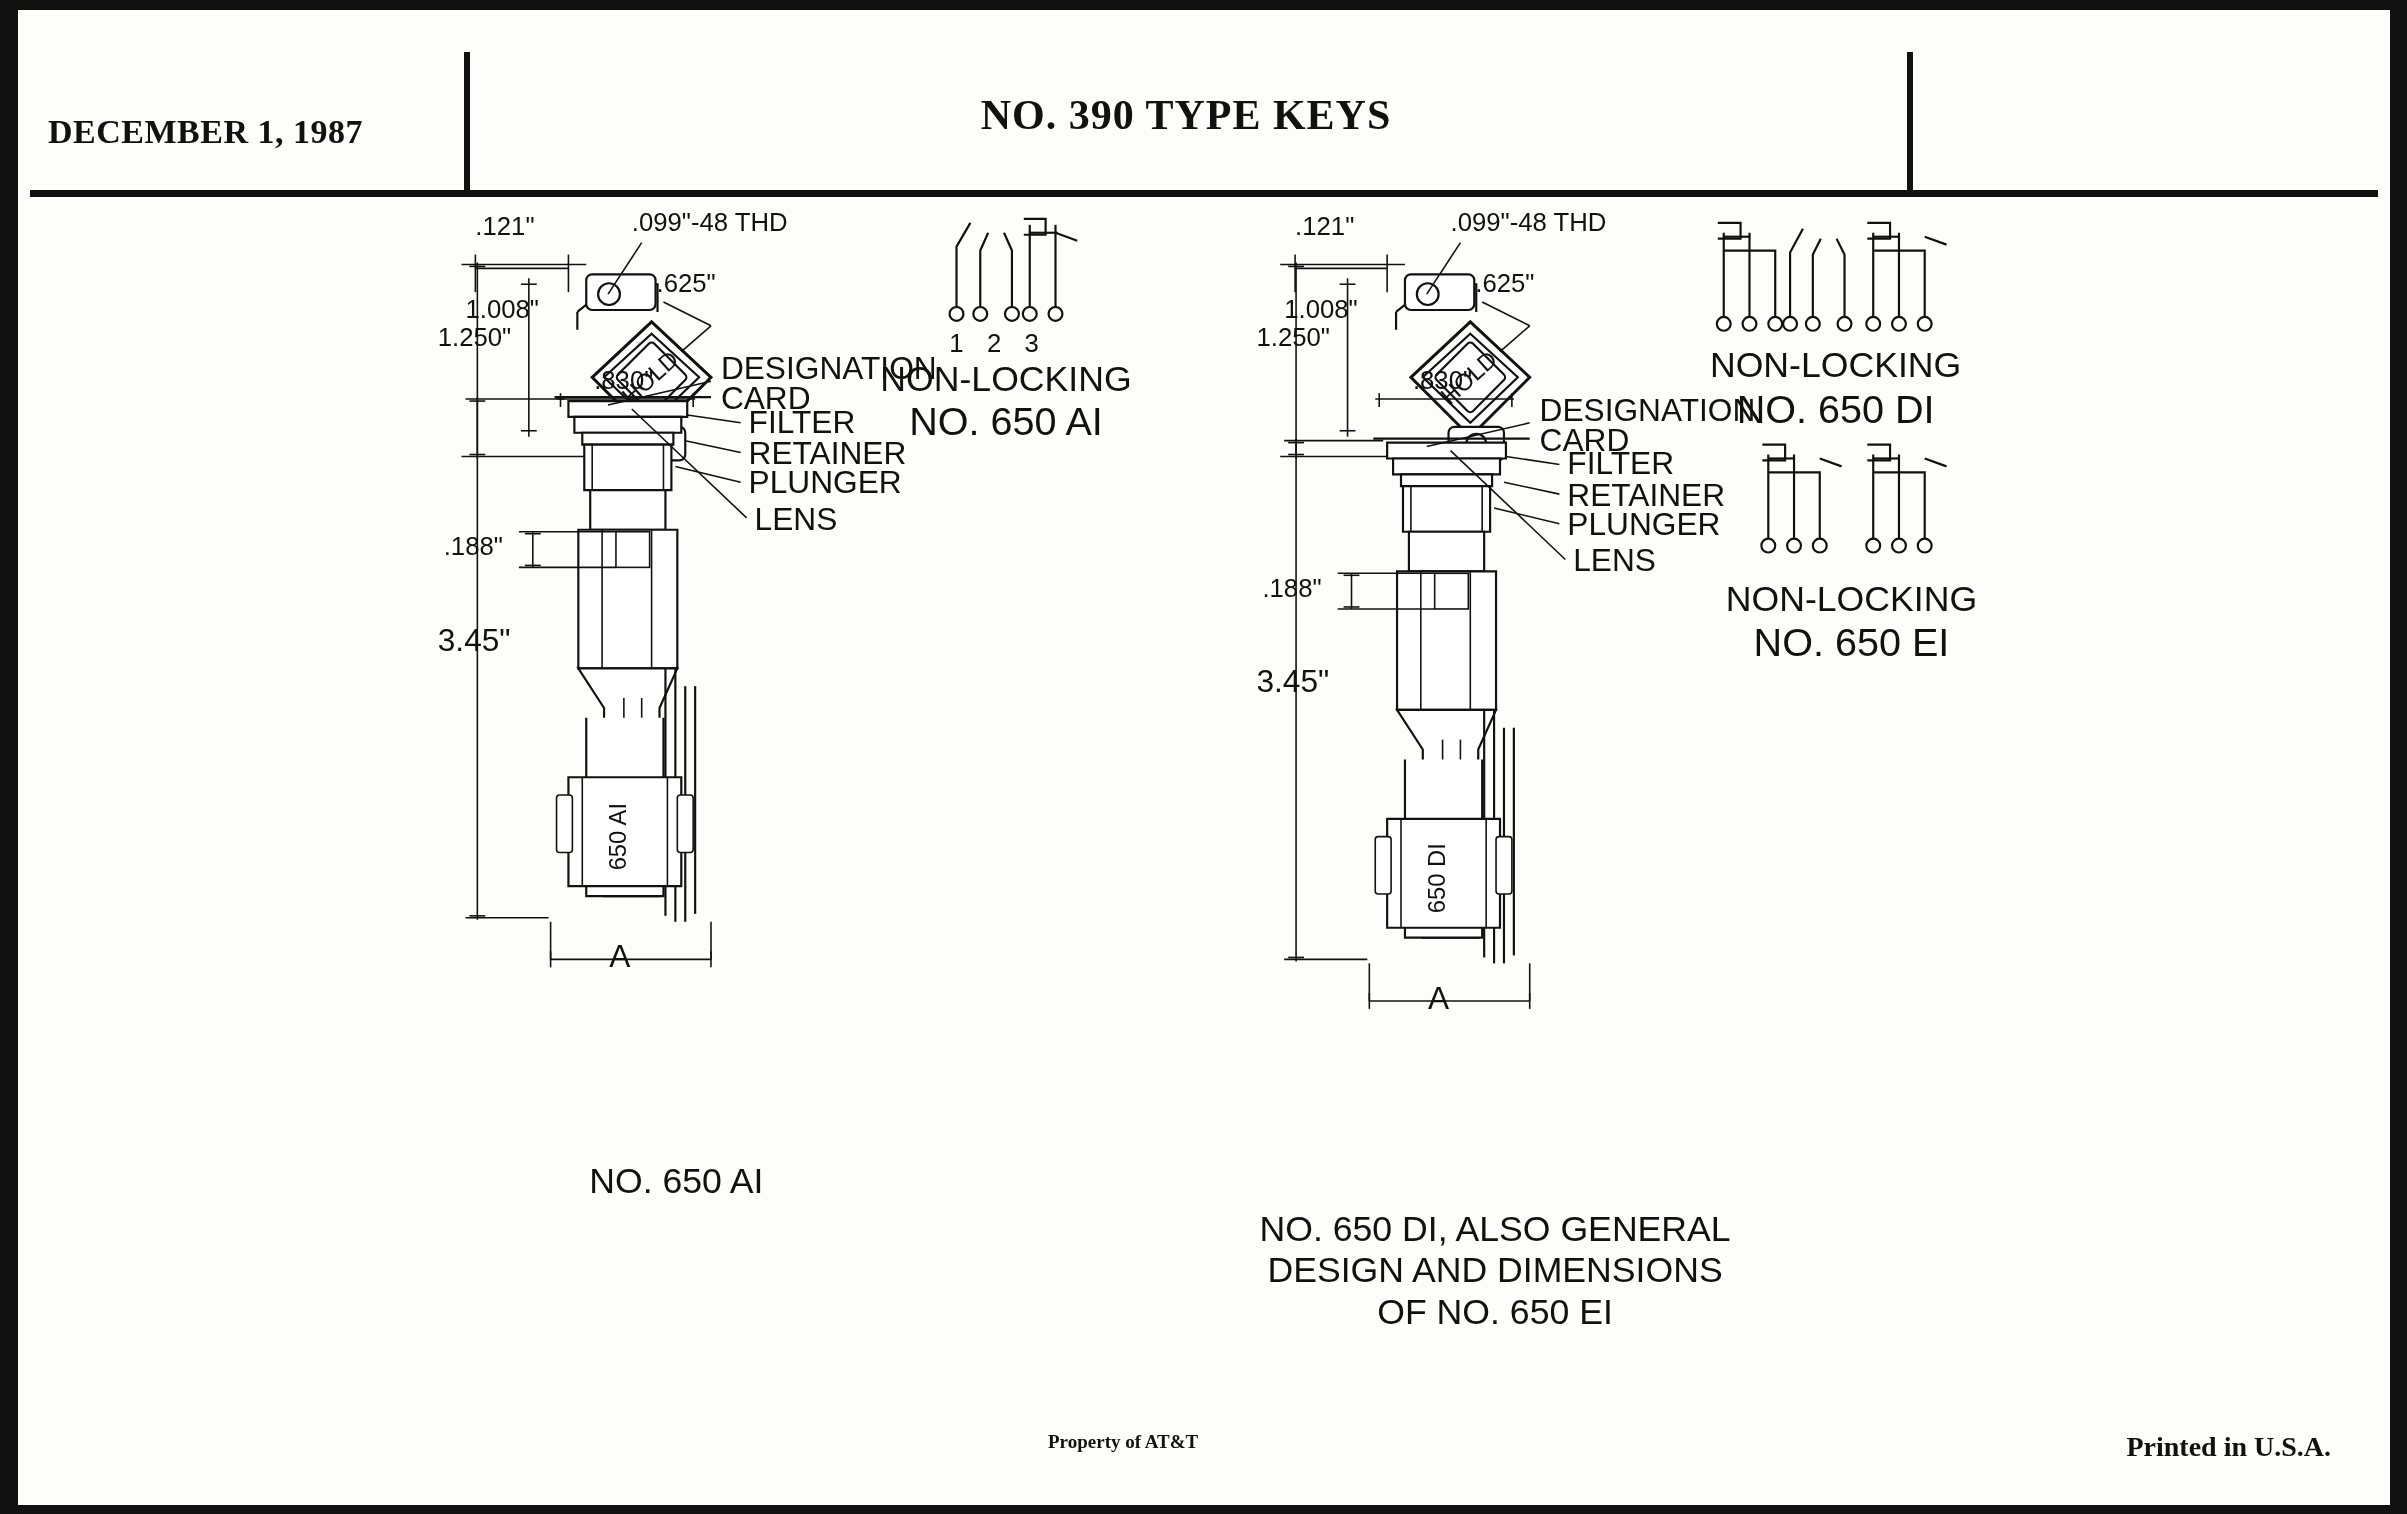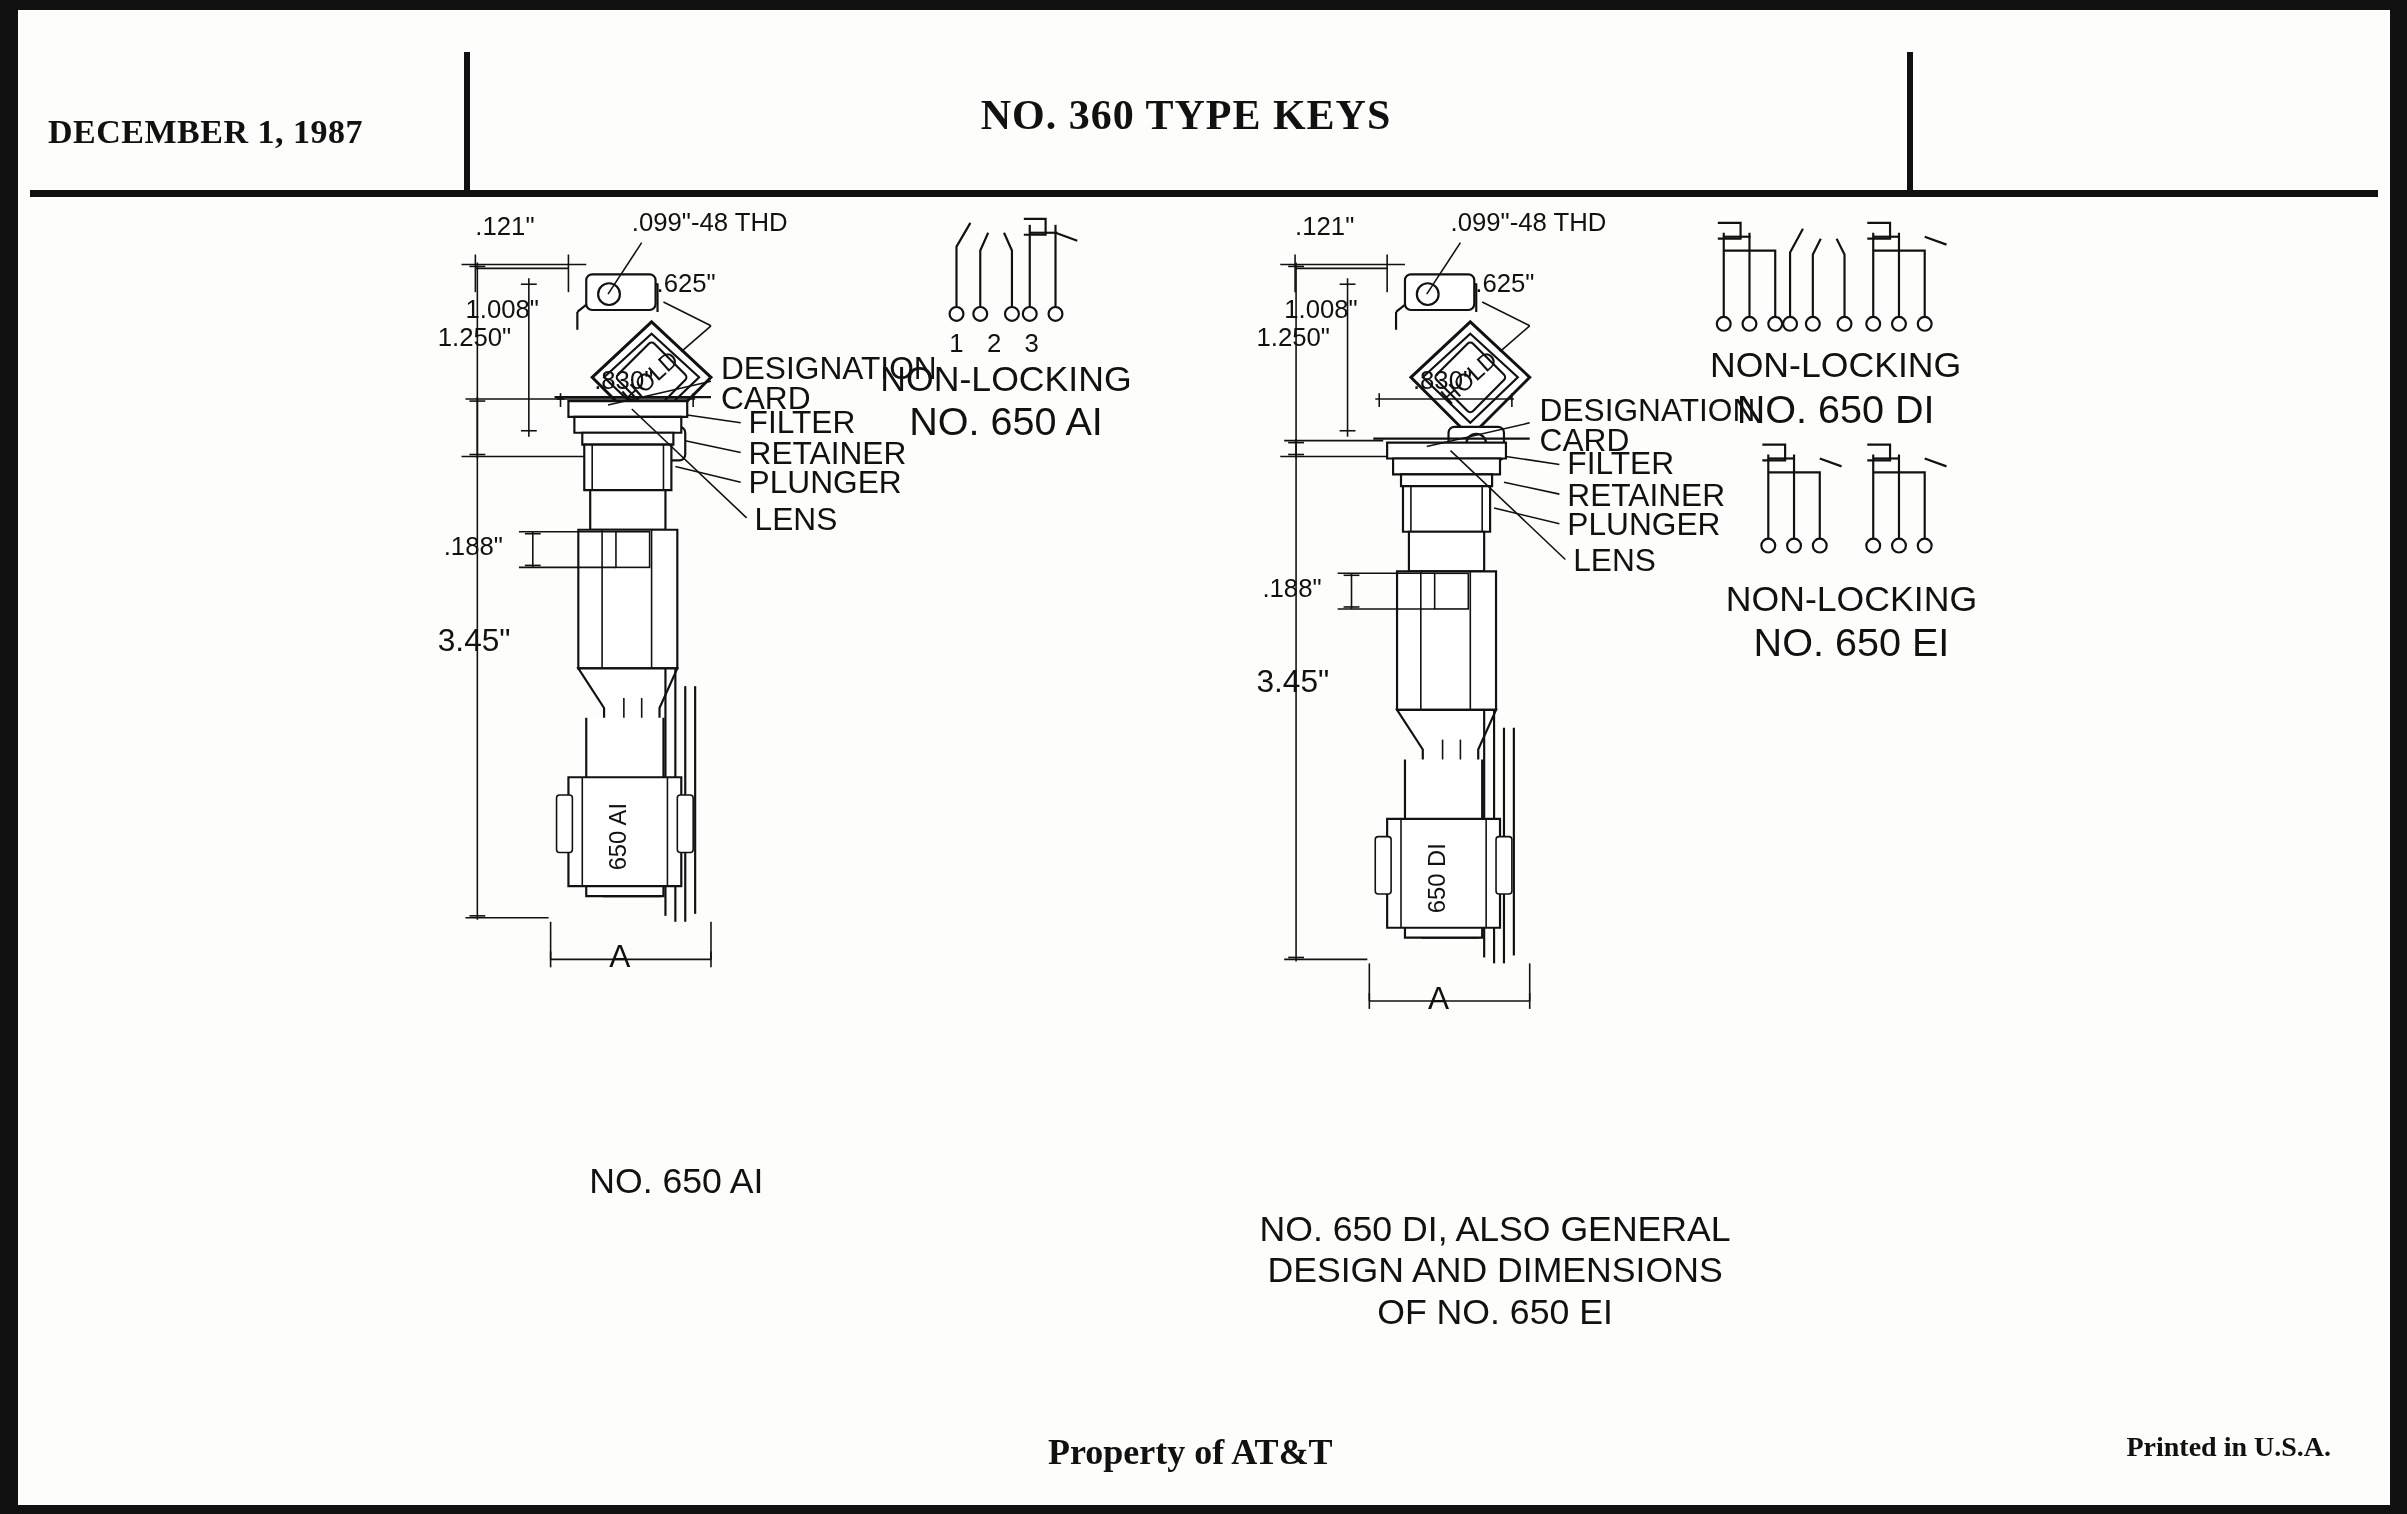--- a/index.html
+++ b/index.html
@@ -92,21 +92,21 @@
     color:#111;
   }
 
   
   .footer-left {
     position:absolute;
     left: 1030px;
     top: 1421px;
     font-family: "Liberation Serif", serif;
     font-weight: bold;
-    font-size: 36px;
+    font-size: 19px;
     color:#111;
   }
   .footer-right {
     position:absolute;
     right: 59px;
     top: 1421px;
     font-family: Liberation Serif, serif;
     font-weight: bold;
     font-size: 28px;
     color:#111;
@@ -152,21 +152,21 @@
 <div class="page">
   <div class="frame-left"></div>
   <div class="frame-right"></div>
   <div class="frame-top"></div>
   <div class="frame-bottom"></div>
 
   <div class="paper">
 
     <div class="header">
       <div class="doc-date">DECEMBER 1, 1987</div>
-      <div class="doc-title">NO. 360 TYPE KEYS</div>
+      <div class="doc-title">NO. 390 TYPE KEYS</div>
       <div class="header-vrule-1"></div>
       <div class="header-vrule-2"></div>
       <div class="header-rule"></div>
     </div>
 
     <div class="drawing">
       <svg width="2372" height="1198" viewBox="0 0 2396 1210" xmlns="http://www.w3.org/2000/svg">
 
         <g>
 

